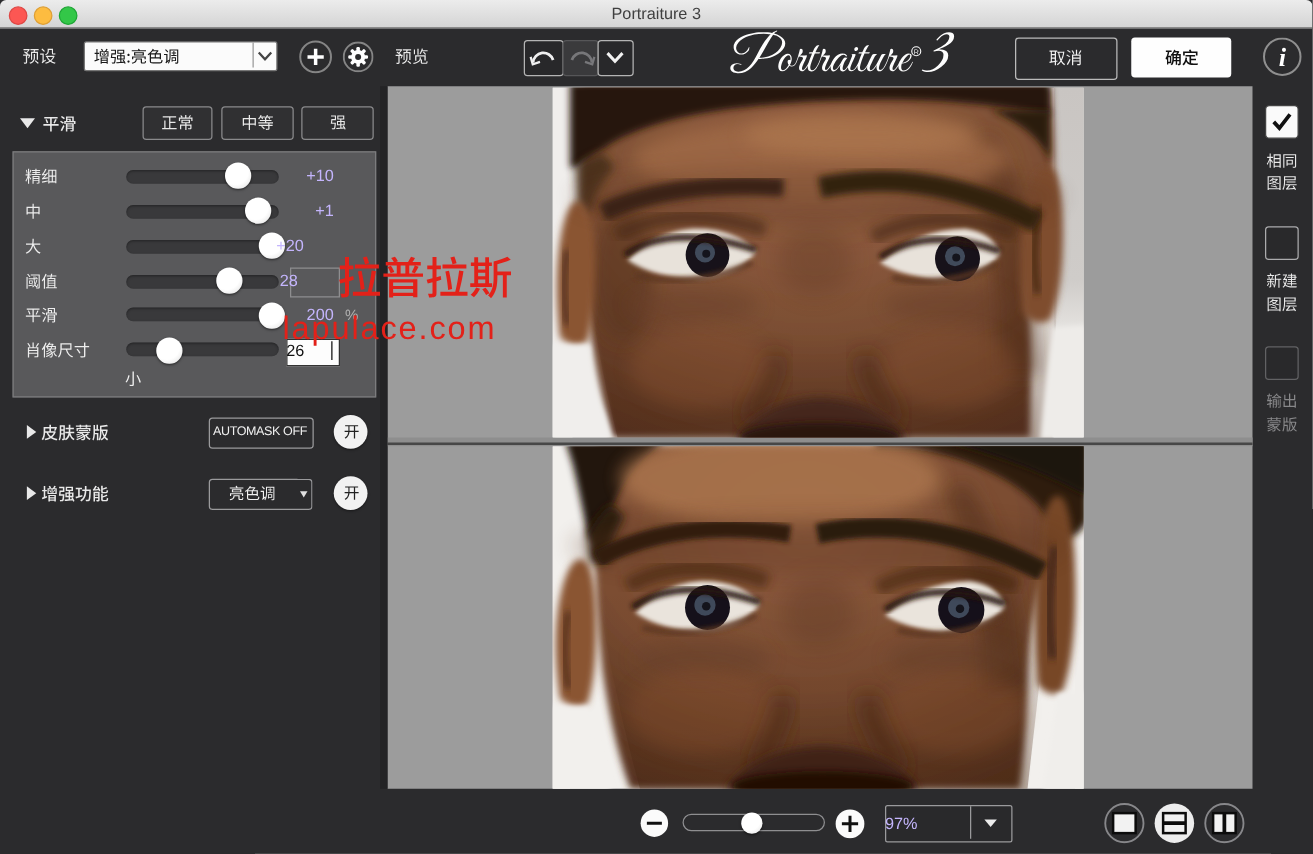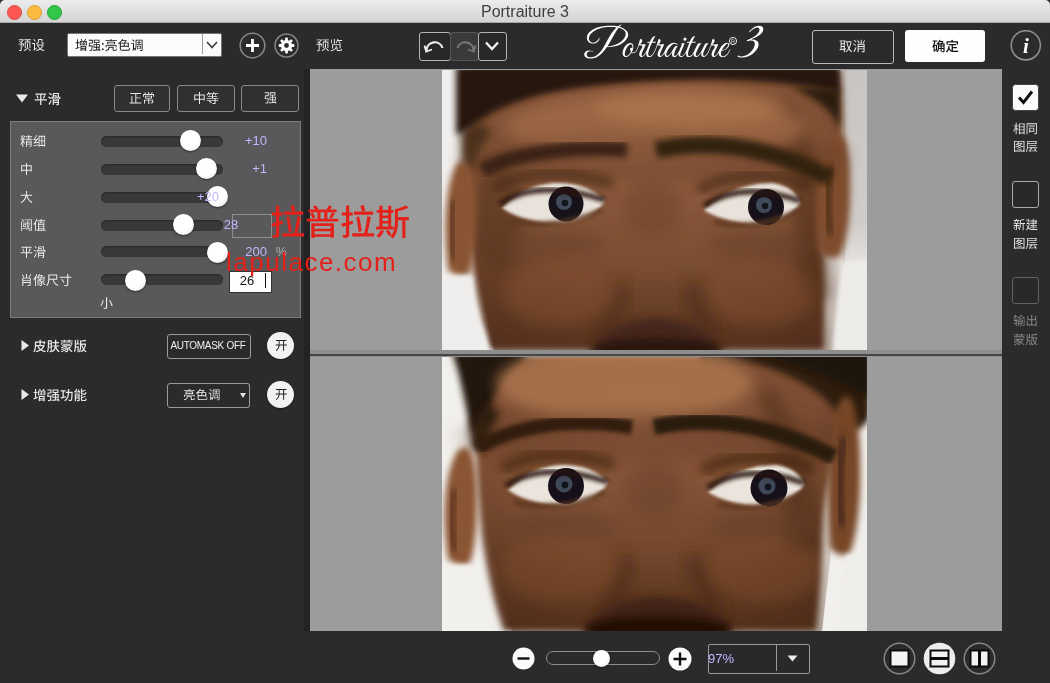--- a/index.html
+++ b/index.html
@@ -4,21 +4,21 @@
 body{width:1050px;height:683px;position:relative;overflow:hidden;background:#2b2b2d;font-family:"Liberation Sans",sans-serif;}
 .abs{position:absolute;}
 svg.t{position:absolute;}
 .lbl{position:absolute;color:#c4b5fd;font-size:13px;}
 </style></head><body>
 
 <div class="abs" style="left:0;top:0;width:1050px;height:22px;background:linear-gradient(#ececec,#d4d4d4);border-bottom:1px solid #a9a9a9;border-radius:5px 5px 0 0;"></div>
 <div class="abs" style="left:7px;top:5px;width:13px;height:13px;border-radius:50%;background:#fc5753;border:0.5px solid #df4744;"></div>
 <div class="abs" style="left:27px;top:5px;width:13px;height:13px;border-radius:50%;background:#fdbc40;border:0.5px solid #de9f34;"></div>
 <div class="abs" style="left:47px;top:5px;width:13px;height:13px;border-radius:50%;background:#33c748;border:0.5px solid #1da634;"></div>
-<div class="abs" style="left:0;top:3px;width:1050px;text-align:center;font-size:16px;color:#3f3f3f;">Portraiture 3</div>
+<div class="abs" style="left:0;top:3px;width:1050px;text-align:center;font-size:13px;color:#3f3f3f;">Portraiture 3</div>
 
 <div class="abs" style="left:310px;top:69px;width:692px;height:562px;background:#9c9c9c;"></div>
 <div class="abs" style="left:310px;top:350px;width:692px;height:7px;background:#8e8e8e;"></div>
 <div class="abs" style="left:310px;top:354px;width:692px;height:2px;background:#474747;"></div>
 <div class="abs" style="left:304px;top:69px;width:6px;height:562px;background:#232325;"></div>
 
 <svg class="t" style="left:442px;top:70px" width="425" height="280" viewBox="0 0 425 280">
 <defs>
 <filter id="b1" x="-20%" y="-20%" width="140%" height="140%">
         <feGaussianBlur stdDeviation="1.5"></feGaussianBlur>
@@ -287,42 +287,42 @@
     <path transform="translate(0,13.95)" d="M6.0 -10.9V-8.6H1.2V-2.4H2.2V-3.2H6.0V1.0H7.0V-3.2H10.7V-2.5H11.7V-8.6H7.0V-10.9ZM2.2 -4.2V-7.6H6.0V-4.2ZM10.7 -4.2H7.0V-7.6H10.7Z" fill="#ededed"></path>
   </svg>
 <div class="abs" style="left:101px;top:164px;width:122px;height:11px;background:#39393b;border-radius:6px;box-shadow:inset 0 1px 2px rgba(0,0,0,.35);"></div>
 <div class="abs" style="left:195.5px;top:158px;width:21px;height:21px;border-radius:50%;background:radial-gradient(circle at 40% 35%,#ffffff 55%,#dcdcdc);box-shadow:0 1px 2px rgba(0,0,0,.5);"></div>
 <div class="lbl" style="left:197px;top:161px;width:70px;text-align:right;">+1</div>
 <svg class="t" style="left:20.0px;top:188.0px" width="15" height="18" viewBox="0 0 15 18">
     <path transform="translate(0,13.95)" d="M6.0 -10.9C6.0 -9.9 6.0 -8.6 5.8 -7.2H0.8V-6.2H5.6C5.1 -3.7 3.8 -1.2 0.6 0.2C0.8 0.4 1.1 0.8 1.3 1.0C4.5 -0.4 5.9 -2.9 6.5 -5.4C7.5 -2.5 9.2 -0.2 11.7 1.0C11.9 0.7 12.2 0.3 12.5 0.1C9.9 -0.9 8.2 -3.3 7.3 -6.2H12.2V-7.2H6.8C7.0 -8.6 7.0 -9.9 7.0 -10.9Z" fill="#ededed"></path>
   </svg>
 <div class="abs" style="left:101px;top:192px;width:122px;height:11px;background:#39393b;border-radius:6px;box-shadow:inset 0 1px 2px rgba(0,0,0,.35);"></div>
 <div class="abs" style="left:206.5px;top:186px;width:21px;height:21px;border-radius:50%;background:radial-gradient(circle at 40% 35%,#ffffff 55%,#dcdcdc);box-shadow:0 1px 2px rgba(0,0,0,.5);"></div>
-<div class="lbl" style="left:197px;top:189px;width:70px;text-align:left;">+20</div>
+<div class="lbl" style="left:197px;top:189px;width:70px;text-align:center;">+20</div>
 <svg class="t" style="left:20.0px;top:216.0px" width="28" height="18" viewBox="0 0 28 18">
     <path transform="translate(0,13.95)" d="M1.7 -10.5C2.4 -9.7 3.2 -8.7 3.5 -8.1L4.3 -8.7C3.9 -9.3 3.1 -10.2 2.5 -10.9ZM1.2 -8.4V1.0H2.1V-8.4ZM8.0 -8.4C8.4 -8.1 8.8 -7.7 9.1 -7.4L9.6 -7.8C9.4 -8.1 8.9 -8.5 8.5 -8.8ZM2.7 -1.7 2.9 -0.9C3.9 -1.1 5.2 -1.3 6.5 -1.6L6.5 -2.3C5.1 -2.1 3.7 -1.8 2.7 -1.7ZM3.9 -5.0H5.5V-3.6H3.9ZM3.2 -5.6V-3.0H6.2V-5.6ZM4.6 -10.4V-9.6H10.9V-0.2C10.9 -0.0 10.8 0.1 10.6 0.1C10.3 0.1 9.5 0.1 8.7 0.1C8.8 0.3 9.0 0.7 9.0 0.9C10.1 0.9 10.9 0.9 11.3 0.8C11.7 0.6 11.8 0.4 11.8 -0.2V-10.4ZM6.8 -9.0 6.9 -7.3H2.9V-6.5H6.9C7.1 -4.9 7.3 -3.5 7.6 -2.4C7.0 -1.7 6.4 -1.1 5.7 -0.6C5.9 -0.5 6.2 -0.2 6.3 -0.0C6.9 -0.5 7.4 -1.0 7.9 -1.6C8.2 -0.8 8.7 -0.3 9.4 -0.2C9.8 -0.2 10.2 -0.7 10.4 -2.4C10.3 -2.4 10.0 -2.6 9.8 -2.8C9.7 -1.7 9.6 -1.2 9.4 -1.2C9.0 -1.2 8.7 -1.6 8.4 -2.4C9.0 -3.3 9.5 -4.5 9.8 -5.7L9.0 -5.9C8.8 -5.0 8.5 -4.1 8.1 -3.4C7.9 -4.2 7.8 -5.3 7.7 -6.5H10.2V-7.3H7.7C7.6 -7.8 7.6 -8.4 7.6 -9.0Z M20.8 -10.9C20.7 -10.5 20.7 -10.1 20.6 -9.6H17.3V-8.7H20.5C20.4 -8.3 20.3 -7.9 20.2 -7.5H18.0V-0.2H16.7V0.7H25.5V-0.2H24.3V-7.5H21.1C21.2 -7.9 21.3 -8.3 21.4 -8.7H25.1V-9.6H21.6L21.8 -10.9ZM18.9 -0.2V-1.3H23.4V-0.2ZM18.9 -4.9H23.4V-3.8H18.9ZM18.9 -5.7V-6.7H23.4V-5.7ZM18.9 -3.1H23.4V-2.0H18.9ZM16.4 -10.9C15.7 -8.9 14.6 -7.0 13.4 -5.7C13.6 -5.5 13.9 -5.0 14.0 -4.8C14.3 -5.2 14.7 -5.7 15.1 -6.2V1.0H16.0V-7.7C16.5 -8.6 17.0 -9.6 17.3 -10.6Z" fill="#ededed"></path>
   </svg>
 <div class="abs" style="left:101px;top:220px;width:122px;height:11px;background:#39393b;border-radius:6px;box-shadow:inset 0 1px 2px rgba(0,0,0,.35);"></div>
 <div class="abs" style="left:173.0px;top:214px;width:21px;height:21px;border-radius:50%;background:radial-gradient(circle at 40% 35%,#ffffff 55%,#dcdcdc);box-shadow:0 1px 2px rgba(0,0,0,.5);"></div>
 <svg class="t" style="left:20.0px;top:243.0px" width="28" height="18" viewBox="0 0 28 18">
     <path transform="translate(0,13.84)" d="M2.3 -8.2C2.8 -7.2 3.3 -6.0 3.5 -5.2L4.4 -5.5C4.2 -6.3 3.7 -7.5 3.1 -8.4ZM9.8 -8.5C9.5 -7.6 8.9 -6.2 8.4 -5.4L9.2 -5.1C9.8 -5.9 10.4 -7.2 10.8 -8.2ZM0.7 -4.5V-3.5H6.0V1.0H7.0V-3.5H12.3V-4.5H7.0V-9.1H11.6V-10.0H1.4V-9.1H6.0V-4.5Z M14.2 -10.1C15.0 -9.6 16.0 -8.9 16.5 -8.4L17.2 -9.1C16.7 -9.6 15.6 -10.3 14.8 -10.7ZM13.5 -6.5C14.3 -6.1 15.3 -5.5 15.8 -5.1L16.3 -5.8C15.8 -6.2 14.8 -6.8 14.1 -7.2ZM14.0 0.2 14.8 0.8C15.5 -0.4 16.2 -1.9 16.8 -3.3L16.1 -3.9C15.4 -2.4 14.6 -0.8 14.0 0.2ZM19.0 -2.8H23.1V-1.8H19.0ZM19.0 -3.5V-4.4H23.1V-3.5ZM18.1 -5.2V1.0H19.0V-1.1H23.1V0.1C23.1 0.2 23.1 0.3 22.9 0.3C22.7 0.3 22.1 0.3 21.5 0.3C21.6 0.5 21.7 0.8 21.7 1.1C22.7 1.1 23.2 1.1 23.6 0.9C24.0 0.8 24.1 0.5 24.1 0.1V-5.2ZM18.2 -10.4V-6.9H16.8V-4.7H17.7V-6.1H24.4V-4.7H25.4V-6.9H24.0V-10.4ZM19.1 -6.9V-8.1H20.8V-6.9ZM23.1 -6.9H21.6V-8.8H19.1V-9.7H23.1Z" fill="#ededed"></path>
   </svg>
 <div class="abs" style="left:101px;top:246px;width:122px;height:11px;background:#39393b;border-radius:6px;box-shadow:inset 0 1px 2px rgba(0,0,0,.35);"></div>
 <div class="abs" style="left:206.5px;top:242px;width:21px;height:21px;border-radius:50%;background:radial-gradient(circle at 40% 35%,#ffffff 55%,#dcdcdc);box-shadow:0 1px 2px rgba(0,0,0,.5);"></div>
 <div class="lbl" style="left:197px;top:244px;width:70px;text-align:right;">200</div>
 <svg class="t" style="left:20.0px;top:271.0px" width="54" height="18" viewBox="0 0 54 18">
     <path transform="translate(0,13.91)" d="M1.8 -10.1C2.5 -9.3 3.2 -8.2 3.5 -7.4L4.4 -7.8C4.1 -8.6 3.4 -9.7 2.6 -10.5ZM10.3 -10.6C9.9 -9.7 9.1 -8.5 8.5 -7.8L9.3 -7.4C9.9 -8.1 10.7 -9.2 11.3 -10.2ZM2.3 -7.2V1.0H3.3V-1.9H9.7V-0.2C9.7 0.0 9.6 0.1 9.4 0.1C9.1 0.1 8.3 0.1 7.4 0.1C7.5 0.4 7.7 0.8 7.7 1.0C8.9 1.0 9.7 1.0 10.1 0.9C10.5 0.7 10.7 0.4 10.7 -0.2V-7.2H7.0V-10.9H6.0V-7.2ZM9.7 -6.4V-5.0H3.3V-6.4ZM3.3 -4.2H9.7V-2.8H3.3Z M19.3 -9.2H21.7C21.4 -8.9 21.2 -8.5 20.9 -8.2H18.5C18.8 -8.5 19.1 -8.9 19.3 -9.2ZM19.3 -10.9C18.8 -9.8 17.8 -8.4 16.3 -7.4C16.5 -7.3 16.8 -7.0 17.0 -6.8C17.2 -7.0 17.4 -7.2 17.7 -7.4V-5.4H19.7C19.0 -4.8 18.1 -4.3 16.7 -3.8C16.9 -3.7 17.2 -3.4 17.3 -3.2C18.5 -3.6 19.3 -4.1 19.9 -4.5C20.1 -4.4 20.3 -4.2 20.5 -3.9C19.6 -3.1 18.0 -2.3 16.7 -2.0C16.9 -1.8 17.1 -1.5 17.3 -1.3C18.4 -1.7 19.9 -2.6 20.9 -3.4C21.0 -3.1 21.1 -2.9 21.2 -2.7C20.1 -1.6 18.2 -0.6 16.6 -0.1C16.8 0.0 17.0 0.4 17.2 0.6C18.6 0.1 20.2 -0.8 21.3 -1.8C21.5 -1.0 21.3 -0.3 21.0 -0.0C20.9 0.2 20.7 0.2 20.4 0.2C20.2 0.2 19.9 0.2 19.5 0.2C19.7 0.4 19.8 0.8 19.8 1.0C20.1 1.0 20.4 1.0 20.6 1.0C21.0 1.0 21.4 0.9 21.7 0.6C22.3 0.1 22.5 -1.4 22.0 -2.7L22.7 -3.0C23.1 -1.6 23.9 -0.4 25.0 0.3C25.1 0.1 25.4 -0.3 25.6 -0.4C24.6 -1.0 23.8 -2.1 23.4 -3.4C23.9 -3.6 24.4 -3.9 24.8 -4.2L24.2 -4.8C23.6 -4.4 22.6 -3.8 21.8 -3.4C21.5 -4.0 21.1 -4.6 20.5 -5.0L20.8 -5.4H24.7V-8.2H21.9C22.3 -8.6 22.7 -9.1 22.9 -9.6L22.4 -10.0L22.2 -10.0H19.8L20.3 -10.7ZM18.5 -7.4H20.8C20.8 -7.0 20.6 -6.6 20.3 -6.1H18.5ZM21.6 -7.4H23.8V-6.1H21.3C21.5 -6.6 21.6 -7.0 21.6 -7.4ZM16.4 -10.9C15.7 -8.9 14.6 -7.0 13.4 -5.7C13.6 -5.5 13.8 -5.0 13.9 -4.7C14.3 -5.1 14.7 -5.6 15.1 -6.1V1.0H16.0V-7.6C16.5 -8.6 17.0 -9.6 17.3 -10.6Z M28.3 -10.3V-6.6C28.3 -4.5 28.2 -1.6 26.4 0.4C26.6 0.5 27.1 0.9 27.2 1.1C28.7 -0.6 29.2 -3.1 29.3 -5.2H32.7C33.5 -2.1 35.1 0.0 37.8 1.0C37.9 0.7 38.2 0.3 38.5 0.1C35.9 -0.7 34.4 -2.6 33.7 -5.2H37.2V-10.3ZM29.4 -9.3H36.2V-6.1H29.4V-6.6Z M41.2 -5.4C42.1 -4.4 43.1 -3.0 43.5 -2.1L44.4 -2.6C44.0 -3.6 43.0 -4.9 42.0 -5.9ZM47.2 -10.9V-8.2H39.7V-7.2H47.2V-0.4C47.2 -0.1 47.1 -0.0 46.8 0.0C46.5 0.0 45.3 0.0 44.1 -0.0C44.3 0.3 44.5 0.8 44.6 1.1C46.0 1.1 47.0 1.0 47.5 0.9C48.1 0.7 48.3 0.4 48.3 -0.4V-7.2H51.3V-8.2H48.3V-10.9Z" fill="#ededed"></path>
   </svg>
 <div class="abs" style="left:101px;top:274px;width:122px;height:11px;background:#39393b;border-radius:6px;box-shadow:inset 0 1px 2px rgba(0,0,0,.35);"></div>
 <div class="abs" style="left:124.5px;top:270px;width:21px;height:21px;border-radius:50%;background:radial-gradient(circle at 40% 35%,#ffffff 55%,#dcdcdc);box-shadow:0 1px 2px rgba(0,0,0,.5);"></div>
 <div class="abs" style="left:232px;top:214px;width:38px;height:22px;border:1px solid #8e8e90;"></div>
 <div class="lbl" style="left:197px;top:217px;width:68px;text-align:center;">28</div>
 <div class="lbl" style="left:276px;top:245px;color:#b0b0b0;font-size:12px;">%</div>
 <div class="abs" style="left:229px;top:271px;width:41px;height:20px;background:#fdfdfd;border:1px solid #333;"></div>
-<div class="abs" style="left:229px;top:273px;width:36px;text-align:center;font-size:13px;color:#111;">26</div>
+<div class="abs" style="left:229px;top:273px;width:36px;text-align:left;font-size:13px;color:#111;">26</div>
 <div class="abs" style="left:265px;top:273px;width:1px;height:15px;background:#111;"></div>
 <svg class="t" style="left:100.0px;top:294.0px" width="15" height="18" viewBox="0 0 15 18">
     <path transform="translate(0,13.85)" d="M6.0 -10.7V-0.3C6.0 -0.1 5.9 0.0 5.7 0.0C5.4 0.1 4.5 0.1 3.5 0.0C3.7 0.3 3.8 0.8 3.9 1.0C5.1 1.1 5.9 1.0 6.4 0.9C6.9 0.7 7.1 0.4 7.1 -0.3V-10.7ZM9.2 -7.4C10.3 -5.6 11.3 -3.1 11.6 -1.6L12.7 -2.0C12.3 -3.6 11.2 -6.0 10.1 -7.8ZM2.6 -7.7C2.3 -5.9 1.6 -3.7 0.4 -2.3C0.7 -2.2 1.1 -2.0 1.3 -1.8C2.5 -3.2 3.3 -5.6 3.7 -7.5Z" fill="#ededed"></path>
   </svg>
 <svg class="t" style="left:20px;top:339px" width="10" height="13" viewBox="0 0 10 13">
     <path d="M1.5 1 L9 6.5 L1.5 12 Z" fill="#e9e9e9"></path>
   </svg>
 <svg class="t" style="left:33.0px;top:336.5px" width="56" height="18" viewBox="0 0 56 18">
     <path transform="translate(0,14.10)" d="M1.9 -9.6V-6.3C1.9 -4.3 1.8 -1.6 0.3 0.3C0.6 0.4 1.2 0.8 1.4 1.1C2.6 -0.6 3.0 -2.9 3.1 -4.9H4.2C4.8 -3.5 5.6 -2.4 6.6 -1.4C5.4 -0.8 4.0 -0.4 2.6 -0.1C2.8 0.2 3.2 0.8 3.3 1.1C4.9 0.8 6.4 0.2 7.7 -0.6C8.9 0.2 10.4 0.8 12.2 1.2C12.4 0.8 12.7 0.3 13.0 -0.0C11.4 -0.3 10.0 -0.8 8.8 -1.4C10.1 -2.5 11.1 -3.9 11.7 -5.7L10.9 -6.2L10.7 -6.1H7.8V-8.4H10.9C10.7 -7.8 10.4 -7.2 10.2 -6.8L11.4 -6.5C11.8 -7.2 12.3 -8.4 12.6 -9.4L11.6 -9.7L11.4 -9.6H7.8V-11.4H6.5V-9.6ZM5.5 -4.9H10.0C9.5 -3.8 8.7 -2.9 7.7 -2.2C6.8 -2.9 6.0 -3.8 5.5 -4.9ZM6.5 -8.4V-6.1H3.2V-6.3V-8.4Z M22.0 -11.3V-9.0H19.5V-7.8H22.0V-7.2C22.0 -6.7 22.0 -6.2 22.0 -5.7H19.2V-4.5H21.8C21.5 -2.8 20.7 -1.1 18.9 0.1L18.9 -0.3V-10.9H14.8V-6.0C14.8 -4.0 14.8 -1.3 13.9 0.6C14.2 0.7 14.7 1.0 14.9 1.2C15.5 -0.1 15.8 -1.8 15.9 -3.5H17.7V-0.3C17.7 -0.1 17.7 -0.1 17.5 -0.1C17.4 -0.1 16.9 -0.1 16.4 -0.1C16.6 0.2 16.7 0.8 16.8 1.1C17.6 1.1 18.1 1.1 18.4 0.9C18.7 0.7 18.8 0.5 18.9 0.2C19.1 0.4 19.5 0.9 19.7 1.1C21.4 -0.0 22.3 -1.4 22.7 -2.9C23.4 -1.1 24.4 0.3 25.8 1.1C26.0 0.8 26.4 0.3 26.7 0.1C25.0 -0.7 23.9 -2.4 23.4 -4.5H26.4V-5.7H23.2C23.2 -6.2 23.3 -6.7 23.3 -7.2V-7.8H26.1V-9.0H23.3V-11.3ZM16.0 -9.7H17.7V-7.8H16.0ZM16.0 -6.6H17.7V-4.6H16.0L16.0 -6.0Z M28.2 -8.7V-6.4H29.3V-7.8H38.1V-6.4H39.3V-8.7ZM30.1 -7.2V-6.4H37.4V-7.2ZM37.4 -4.7C36.6 -4.2 35.5 -3.6 34.6 -3.2C34.2 -3.7 33.8 -4.2 33.1 -4.6L33.5 -4.8H38.8V-5.8H28.8V-4.8H31.7C30.5 -4.3 29.1 -3.8 27.8 -3.6C28.0 -3.3 28.3 -2.9 28.4 -2.7C29.6 -3.0 31.0 -3.5 32.2 -4.1C32.4 -3.9 32.6 -3.8 32.7 -3.6C31.5 -2.9 29.5 -2.1 28.1 -1.8C28.3 -1.6 28.6 -1.2 28.7 -0.9C30.1 -1.4 32.0 -2.2 33.3 -3.0C33.5 -2.8 33.6 -2.6 33.7 -2.5C32.3 -1.4 29.8 -0.4 27.9 0.1C28.1 0.3 28.4 0.7 28.6 1.0C30.3 0.4 32.5 -0.6 34.0 -1.6C34.1 -0.9 34.0 -0.4 33.7 -0.2C33.5 0.0 33.3 0.0 33.0 0.0C32.7 0.0 32.3 0.0 31.9 -0.0C32.1 0.3 32.2 0.8 32.2 1.1C32.6 1.1 32.9 1.1 33.2 1.1C33.8 1.1 34.2 1.0 34.6 0.7C35.3 0.1 35.5 -1.0 35.0 -2.2L35.4 -2.4C36.2 -1.0 37.4 0.2 38.7 0.9C38.9 0.6 39.3 0.1 39.6 -0.1C38.4 -0.7 37.1 -1.7 36.4 -2.8C37.0 -3.1 37.6 -3.4 38.1 -3.7ZM35.5 -11.4V-10.7H31.9V-11.4H30.7V-10.7H27.7V-9.7H30.7V-9.0H31.9V-9.7H35.5V-9.0H36.8V-9.7H39.7V-10.7H36.8V-11.4Z M41.8 -11.1V-5.8C41.8 -3.8 41.7 -1.3 40.9 0.4C41.1 0.6 41.6 0.9 41.8 1.2C42.6 -0.1 42.8 -1.9 42.9 -3.7H44.5V1.1H45.7V-4.8H43.0L43.0 -5.8V-6.6H46.5V-7.7H45.4V-11.4H44.2V-7.7H43.0V-11.1ZM51.8 -6.4C51.6 -5.0 51.2 -3.8 50.6 -2.9C50.0 -3.9 49.6 -5.1 49.3 -6.4ZM47.0 -10.5V-5.9C47.0 -3.9 46.9 -1.3 45.8 0.5C46.2 0.7 46.6 1.0 46.9 1.2C48.0 -0.7 48.2 -3.6 48.2 -5.9V-6.4H48.3C48.6 -4.7 49.2 -3.1 49.9 -1.8C49.2 -0.9 48.4 -0.3 47.5 0.1C47.8 0.4 48.1 0.9 48.3 1.2C49.1 0.7 49.9 0.1 50.6 -0.7C51.2 0.1 51.9 0.7 52.7 1.2C52.9 0.9 53.3 0.4 53.6 0.1C52.7 -0.3 51.9 -0.9 51.3 -1.7C52.2 -3.2 52.9 -5.0 53.2 -7.4L52.4 -7.6L52.2 -7.5H48.2V-9.5C50.0 -9.6 51.9 -9.9 53.4 -10.2L52.6 -11.3C51.2 -10.9 49.0 -10.7 47.0 -10.5Z" fill="#e9e9e9"></path>
   </svg>

